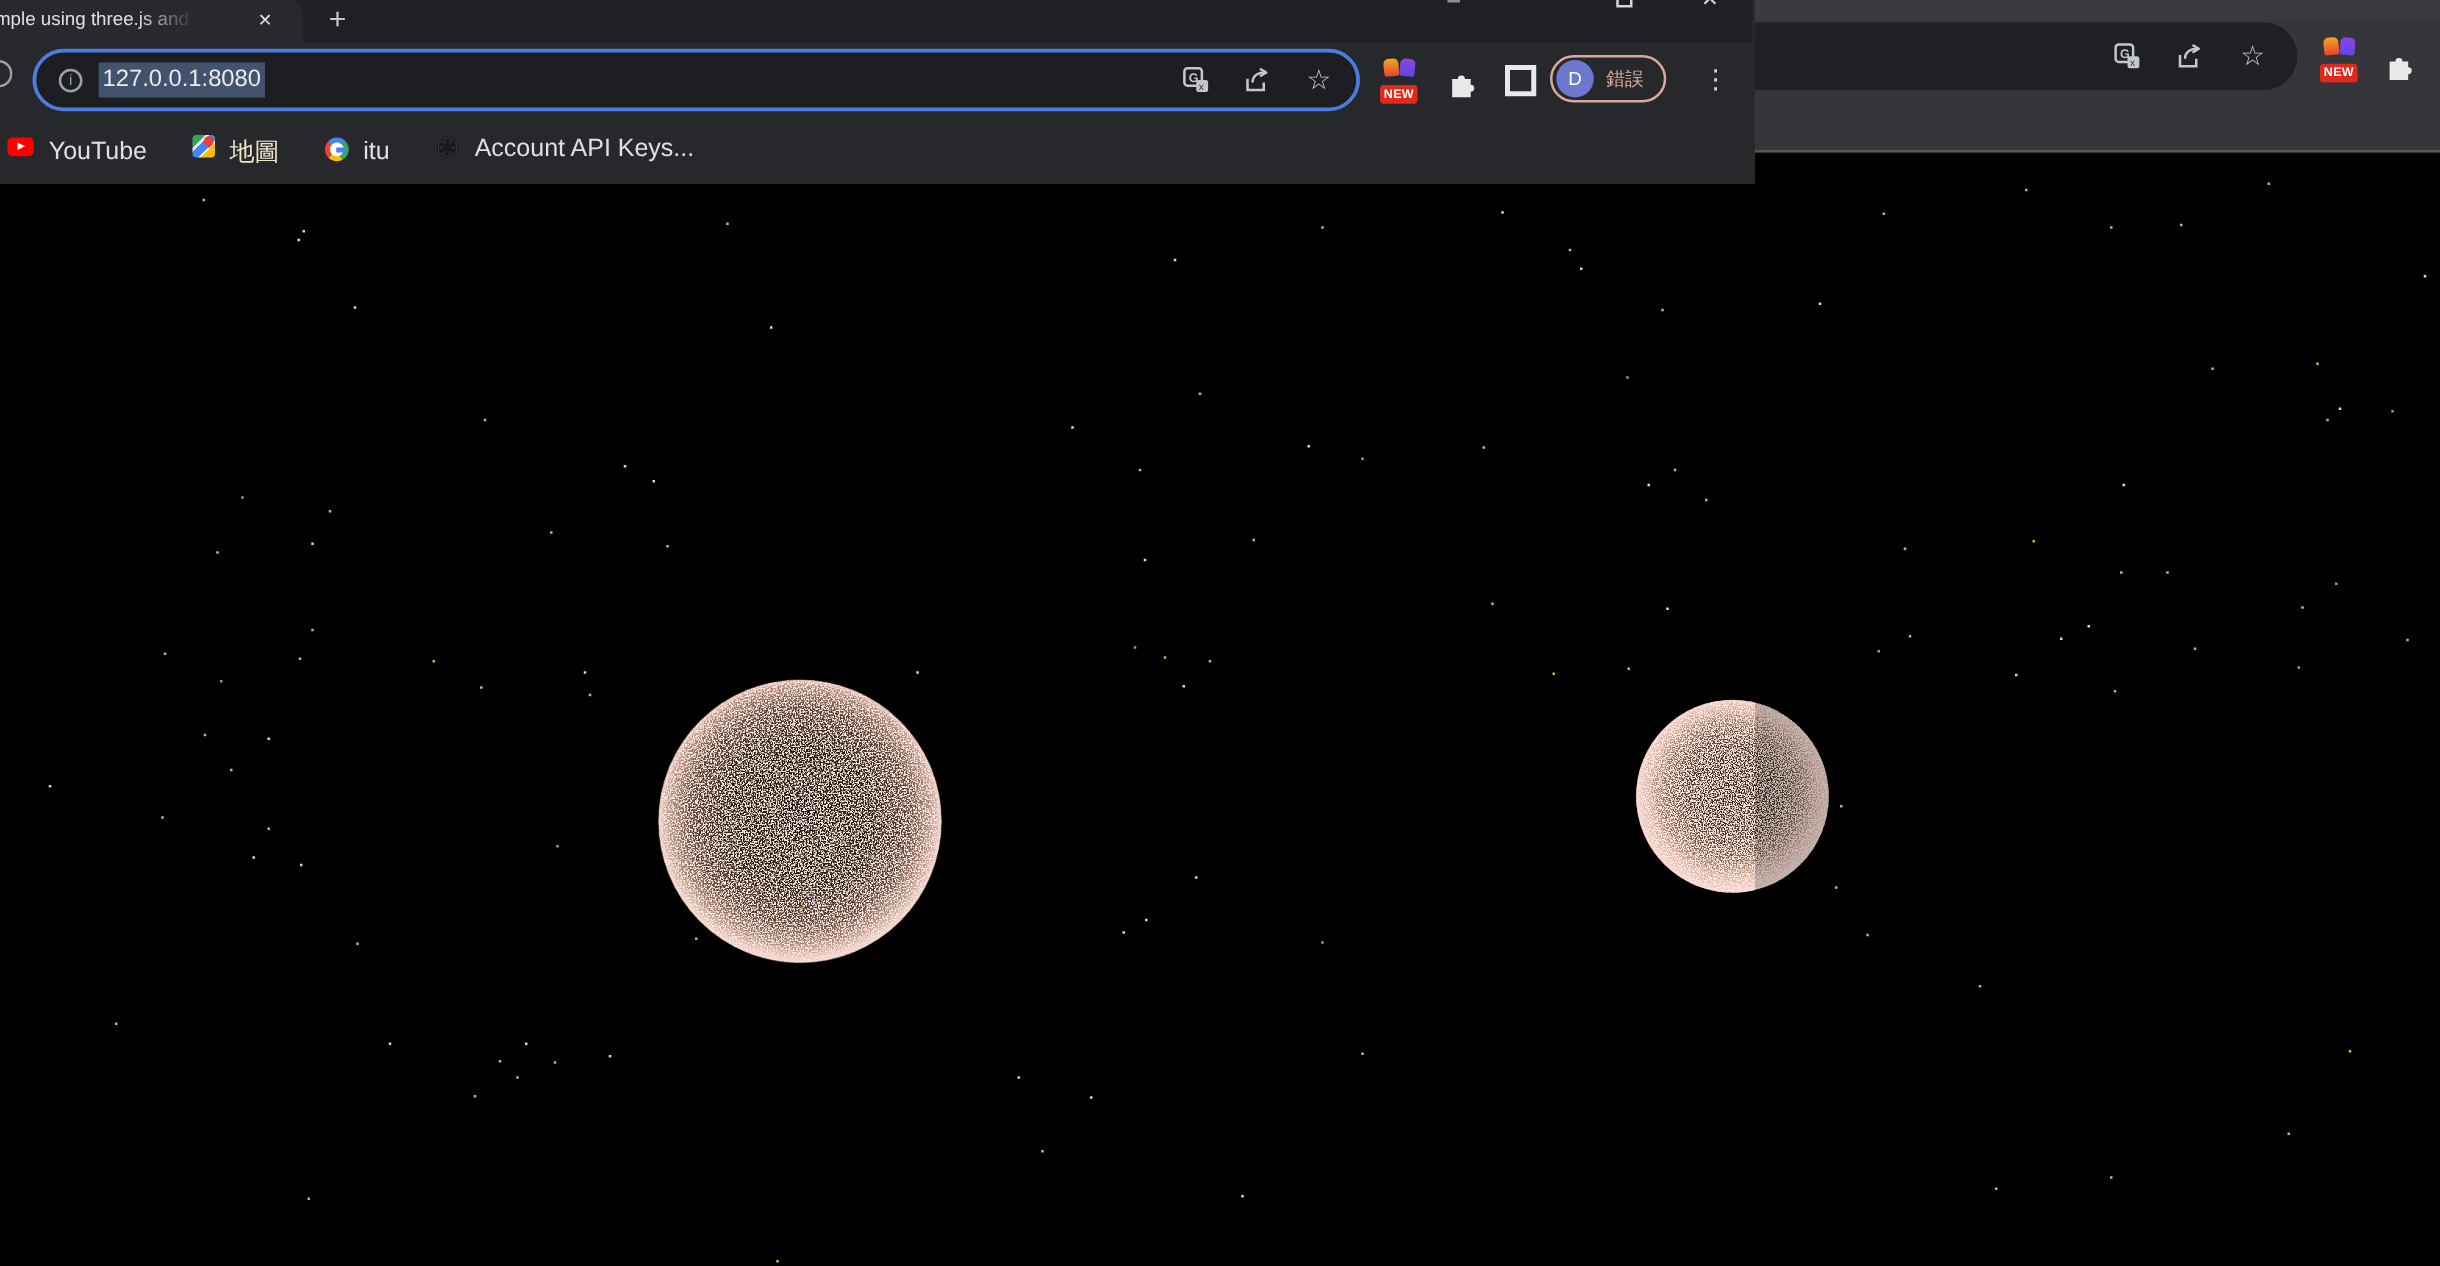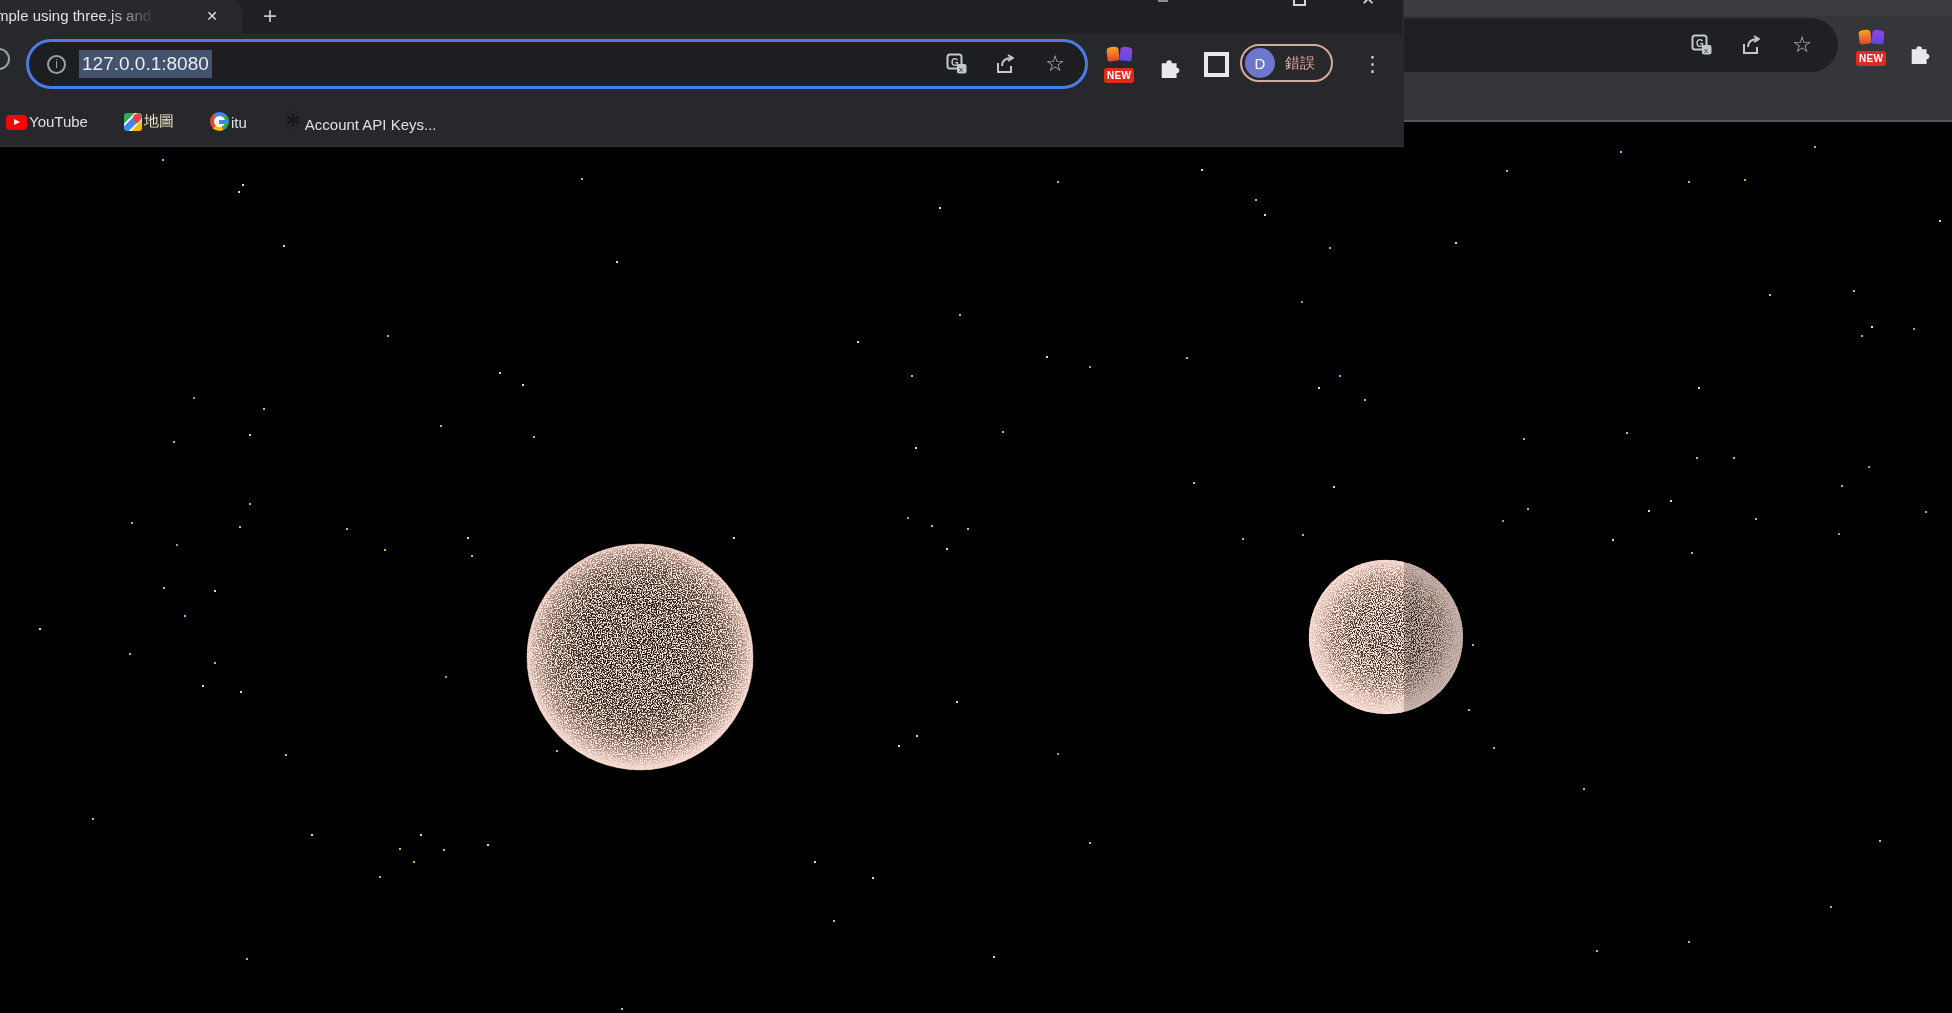--- a/index.html
+++ b/index.html
@@ -66,21 +66,21 @@
   .profile { position:absolute; left:1240px; top:10px; height:38px; border:2px solid #d9a89e;
              border-radius:20px; display:flex; align-items:center; gap:10px; padding:0 16px 0 3px; }
   .avatar { width:30px; height:30px; border-radius:50%; background:#6c77cd; color:#fff;
             font-size:15px; display:grid; place-items:center; }
   .profile-label { color:#e0a79c; font-size:15px; }
   .dots { position:absolute; left:1362px; top:12px; color:#d4d6d9; font-size:21px;
           width:20px; text-align:center; line-height:36px; }
 
   .bookmarks { position:relative; height:51px; background:#26282c; display:flex; align-items:center;
                gap:36px; padding-left:6px; border-bottom:1px solid #313337; }
-  .bm-item { display:flex; align-items:flex-end; gap:2px; font-size:15px; color:#dee1e4; }
+  .bm-item { display:flex; align-items:flex-start; gap:12px; font-size:20px; color:#dee1e4; }
   .bm-label-warm { color:#efe6c8; }
   .yt-icon { width:21px; height:15px; background:#f00; border-radius:4px; position:relative; }
   .yt-icon::after { content:""; position:absolute; left:8px; top:4px;
                     border-left:6px solid #fff; border-top:3.5px solid transparent; border-bottom:3.5px solid transparent; }
   .maps-icon { width:18px; height:18px; border-radius:3px; position:relative;
                background:linear-gradient(135deg,#34a853 0 30%,#e8eaed 30% 38%,#4285f4 38% 62%,#e8eaed 62% 70%,#fbbc05 70% 100%); }
   .maps-icon::after { content:""; position:absolute; right:1px; top:1px; width:8px; height:8px;
                       background:#ea4335; border-radius:50% 50% 50% 0; transform:rotate(-45deg); }
   .g-icon { width:19px; height:19px; border-radius:50%; position:relative;
             background:conic-gradient(from -45deg, #4285f4 0 90deg, #34a853 90deg 200deg, #fbbc05 200deg 270deg, #ea4335 270deg 360deg); }

